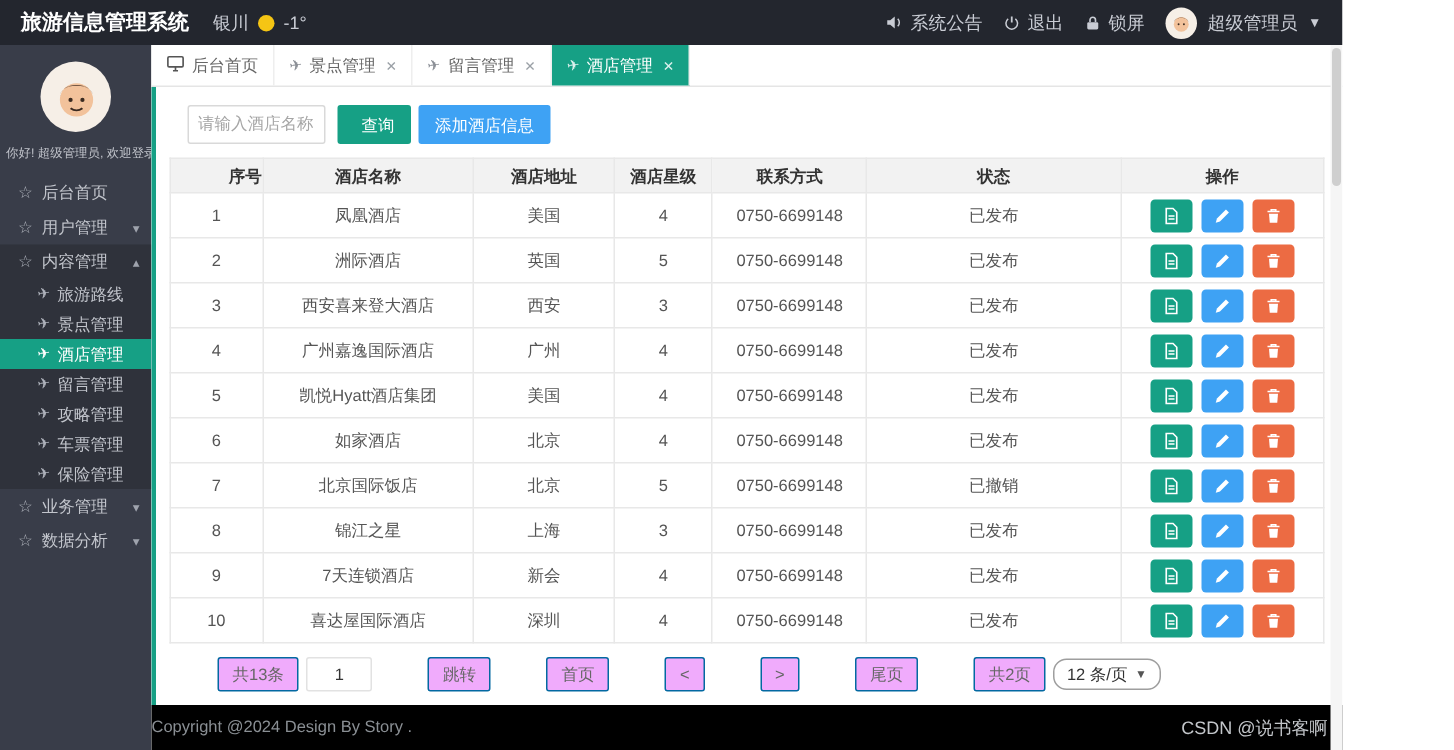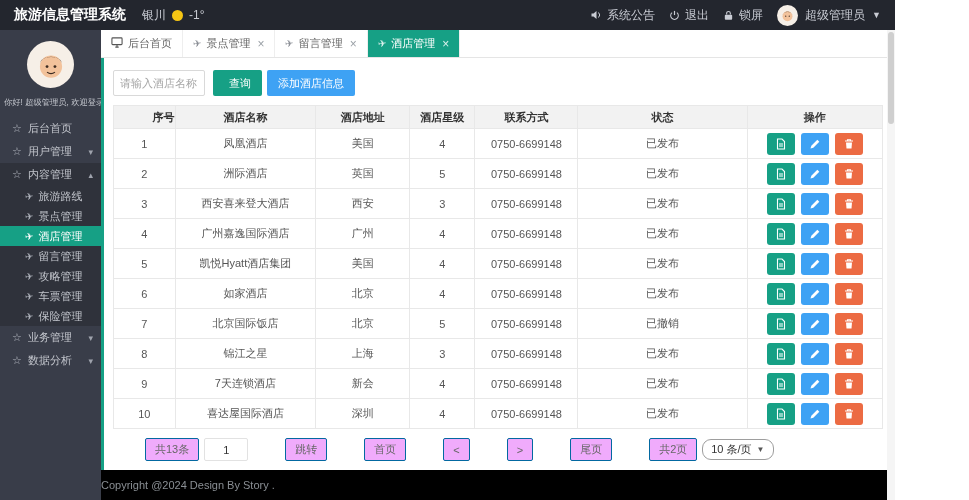--- a/index.html
+++ b/index.html
@@ -43,21 +43,21 @@
   .tab { display:flex; align-items:center; gap:5px; padding:0 10px; font-size:11px; color:#666;
          border-right:1px solid #eeeeee; cursor:pointer; white-space:nowrap; }
   .tab .plane { color:#8b8f96; font-size:10px; transform:rotate(-8deg); }
   .tab .close { color:#9aa0a6; font-size:12px; margin-left:2px; }
   .tab.active { background:#16a085; color:#ffffff; }
   .tab.active .plane, .tab.active .close { color:rgba(255,255,255,.85); }
 
   .content { position:absolute; top:28px; left:0; right:0; bottom:30px; background:#fff;
              border-left:3px solid #16a085; padding:8px 12px 0 9px; overflow:hidden; }
 
-  .search-row { display:flex; align-items:center; margin:4px 0 9px 0; }
+  .search-row { display:flex; align-items:center; margin:4px 0 9px 12px; }
   .search-input { width:92px; height:26px; border:1px solid #d9d9d9; border-radius:2px;
                   font-size:11px; padding:0 6px; color:#333; outline:none; }
   .search-input::placeholder { color:#a6a6a6; }
   .btn { height:26px; border:none; border-radius:2px; color:#fff; font-size:11px; padding:0 11px; cursor:pointer;
          font-family:"Liberation Sans", sans-serif; }
   .btn-query { background:#16a085; margin-left:8px;padding-left:16px; }
   .btn-add { background:#3ea2f4; margin-left:5px; }
 
   table { width:100%; border-collapse:collapse; font-size:11px; color:#555; table-layout:fixed; }
   th, td { border:1px solid #e8e8e8; text-align:center; overflow:hidden; white-space:nowrap; }
@@ -564,29 +564,30 @@
       <div class="pagination">
         <span class="pg-item">共13条</span>
         <input class="pg-input" value="1" style="">
         <span class="pg-item pg-btn">跳转</span>
         <span class="pg-item pg-btn">首页</span>
         <span class="pg-item pg-btn">&lt;</span>
         <span class="pg-item pg-btn">&gt;</span>
         <span class="pg-item pg-btn">尾页</span>
         <span class="pg-item">共2页</span>
         <span class="pg-select">
-          <span>10 条/页</span>
+          <span>12 条/页</span>
           <span class="sel-caret">▼</span>
         </span>
       </div>
 
     </div>
 
     <div class="footer">
       <span>Copyright @2024 Design By Story .</span>
+      <span class="watermark">CSDN @说书客啊</span>
     </div>
   </div>
 
   <div class="scrollbar" style="top:30px;">
     <div class="scroll-thumb"></div>
   </div>
 
 </div>
 
 </body></html>

